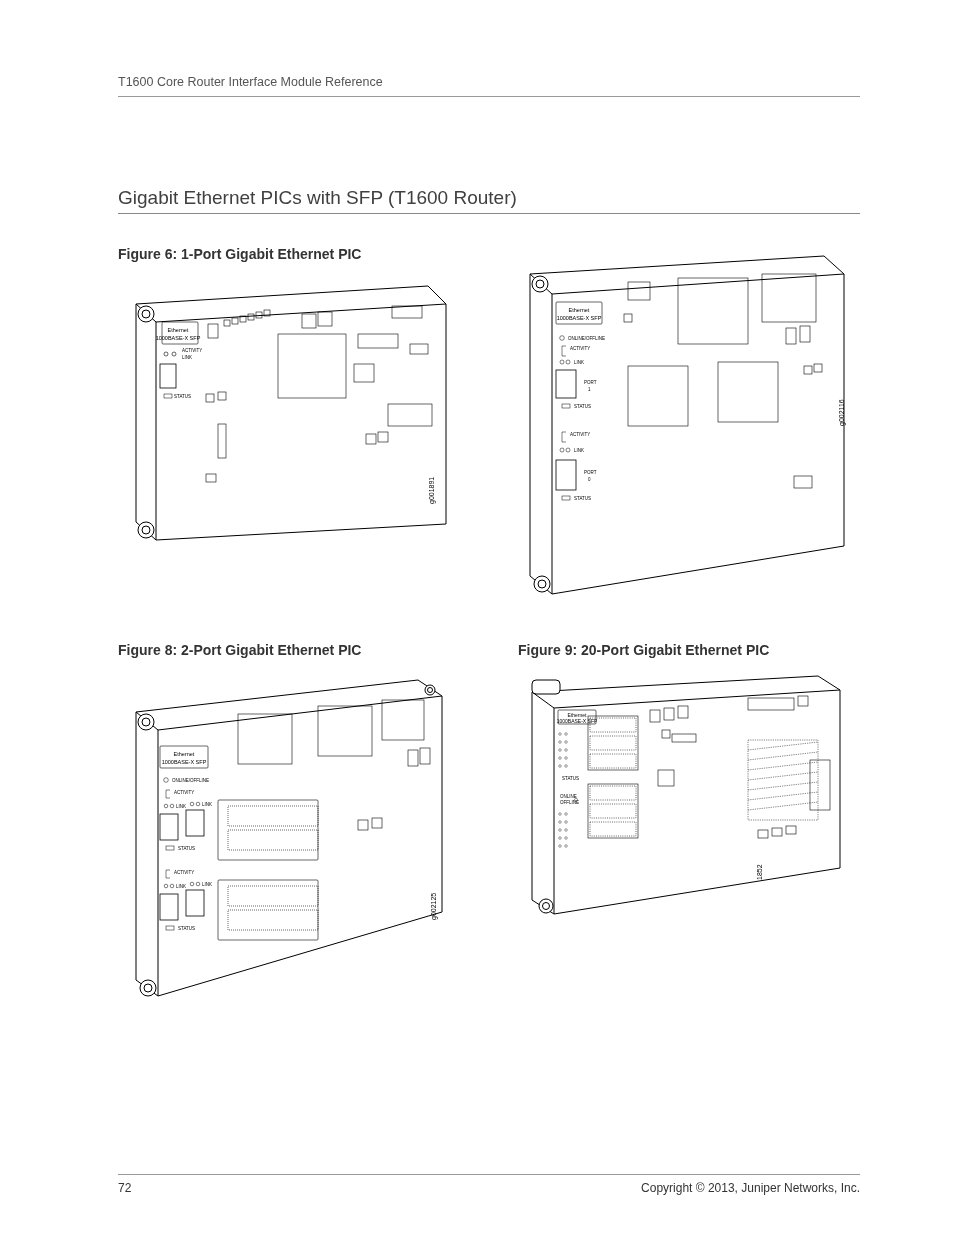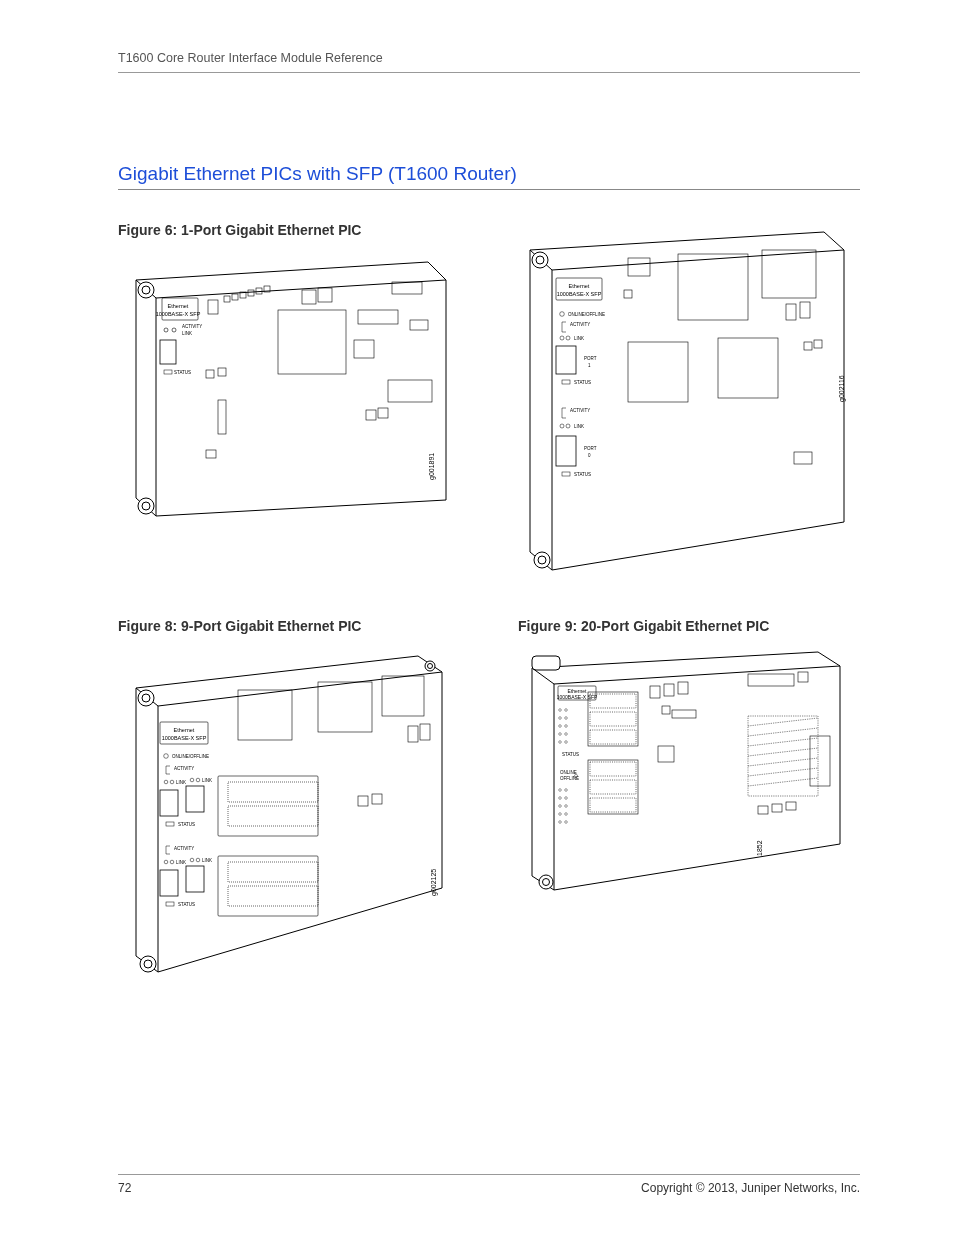--- a/index.html
+++ b/index.html
@@ -7,36 +7,36 @@
     padding: 0;
     background: #fff;
     font-family: Verdana, Geneva, sans-serif;
     color: #333;
     width: 954px;
     height: 1235px;
     position: relative;
     box-sizing: border-box;
   }
   .page {
-    padding: 48px 94px 0 118px;
+    padding: 72px 94px 0 118px;
     box-sizing: border-box;
     height: 100%;
     position: relative;
   }
   .header-line {
     border-bottom: 1px solid #999;
     padding-bottom: 6px;
     margin-bottom: 90px;
   }
   .header-text {
     font-size: 12.5px;
     color: #555;
   }
   .section-title {
-    color: #1d4ed8;
+    color: #404040;
     font-size: 19px;
     font-weight: 400;
     border-bottom: 1px solid #888;
     padding-bottom: 4px;
     margin-bottom: 32px;
   }
   .figure-row {
     display: flex;
     gap: 58px;
     margin-bottom: 26px;
@@ -200,21 +200,21 @@
             <rect x="276" y="230" width="18" height="12"></rect>
           </g>
           <text x="326" y="180" class="idlabel" transform="rotate(-90 326 180)">g002116</text>
         </svg>
       </div>
     </div>
   </div>
 
   <div class="figure-row">
     <div class="figure-col">
-      <div class="figure-caption">Figure 8: 9-Port Gigabit Ethernet PIC</div>
+      <div class="figure-caption">Figure 8: 2-Port Gigabit Ethernet PIC</div>
       <div class="figure-box">
         <svg class="figure-svg" viewBox="0 0 340 360" width="340" height="360">
           <g stroke="#000" stroke-width="1" fill="none">
             <path d="M18 42 L300 10 L324 26 L324 242 L40 326 L18 310 Z"></path>
             <path d="M18 42 L40 60 L324 26"></path>
             <path d="M40 60 L40 326"></path>
             <circle cx="28" cy="52" r="8" fill="#fff"></circle>
               <circle cx="28" cy="52" r="4"></circle>
             <circle cx="30" cy="318" r="8" fill="#fff"></circle>
               <circle cx="30" cy="318" r="4"></circle>

